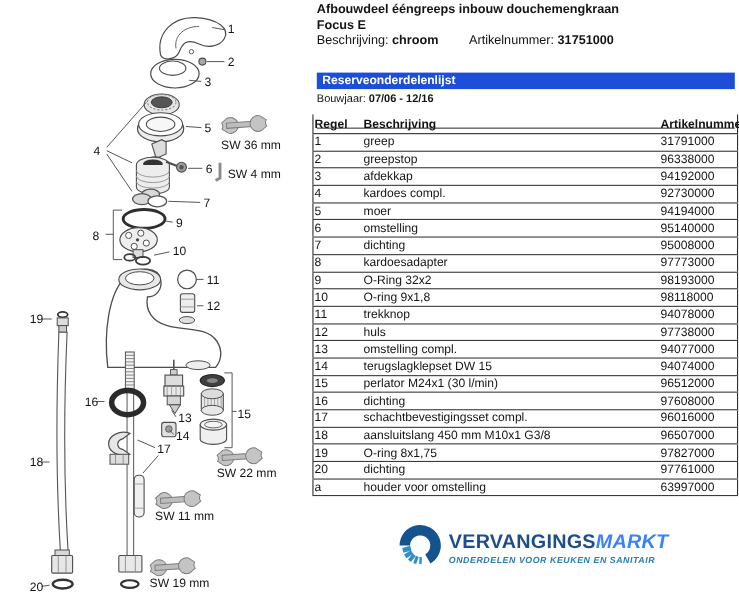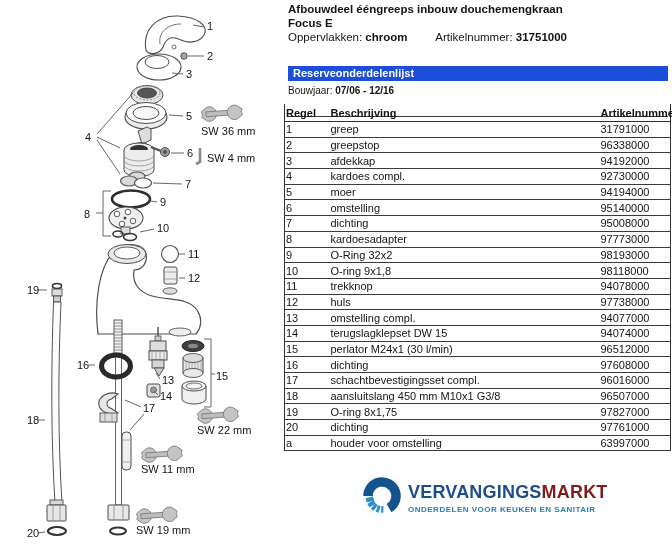--- a/index.html
+++ b/index.html
@@ -40,21 +40,21 @@
   table.parts td{
     height:14.7px;vertical-align:middle;border-bottom:1px solid #3a3a3a;padding:0;
     white-space:nowrap;overflow:visible;
   }
   table.parts th:first-child,table.parts td:first-child{padding-left:1px;}
   
   .logo{position:absolute;left:362px;top:476px;display:flex;align-items:flex-start;}
   .logo-icon{width:40px;height:40px;flex:0 0 auto;}
   .logo-text{margin-left:6px;padding-top:7px;}
   .wordmark{font-size:18px;font-weight:bold;letter-spacing:0.2px;line-height:18px;white-space:nowrap;}
-  .tagline{font-size:8px;font-weight:bold;letter-spacing:0.5px;margin-top:4px;white-space:nowrap;}
+  .tagline{font-size:8px;font-weight:bold;letter-spacing:0.5px;margin-top:4px;white-space:nowrap;font-style:italic;}
 </style>
 </head>
 <body>
 
 <svg id="diagram" viewBox="0 0 280 550" xmlns="http://www.w3.org/2000/svg">
   <defs>
     <g id="wrench">
       <path d="M11,-6.8 A7.2,7.2 0 1 1 11,6.8 L5.6,2.8 A4.9,4.9 0 0 0 5.6,-2.8 Z" fill="#c4c4c4" stroke="#7d7d7d" stroke-width="0.9"></path>
       <rect x="10" y="-2.4" width="34" height="4.8" fill="#bdbdbd" stroke="#7d7d7d" stroke-width="0.9"></rect>
       <path transform="translate(52,0) scale(-1,1)" d="M11,-6.8 A7.2,7.2 0 1 1 11,6.8 L5.6,2.8 A4.9,4.9 0 0 0 5.6,-2.8 Z" fill="#c4c4c4" stroke="#7d7d7d" stroke-width="0.9"></path>
@@ -256,21 +256,21 @@
   <text class="sw" x="141" y="473">SW 11 mm</text>
 
   <use href="#wrench" transform="translate(131,517) rotate(-4)"></use>
   <text class="sw" x="136" y="534">SW 19 mm</text>
 </svg>
 
 <div class="title-block">
   <div class="b">Afbouwdeel ééngreeps inbouw douchemengkraan</div>
   <div class="b">Focus E</div>
   <div class="spec-line">
-    <span>Oppervlakken:</span>
+    <span>Beschrijving:</span>
     <span class="b">chroom</span>
     <span class="spec-gap"></span>
     <span>Artikelnummer:</span>
     <span class="b">31751000</span>
   </div>
 </div>
 
 <div class="graybar" style="background: #1d4ed8;">Reserveonderdelenlijst</div>
 
 <div class="bouwjaar">
@@ -408,17 +408,17 @@
     <g stroke="#2f8fc6">
       <line x1="11.5" y1="22.3" x2="4.2" y2="24.3" stroke-width="4.4"></line>
       <line x1="12.6" y1="25.8" x2="6.4" y2="29.8" stroke-width="4.0"></line>
       <line x1="14.6" y1="28.3" x2="10.2" y2="33.8" stroke-width="3.4"></line>
       <line x1="17.4" y1="29.8" x2="15.0" y2="36.2" stroke-width="2.8"></line>
       <line x1="20.4" y1="30.3" x2="20.2" y2="36.8" stroke-width="2.2"></line>
     </g>
   </svg>
   <div class="logo-text">
     <div class="wordmark">
-      <span id="brand-dark" style="color: rgb(28, 78, 141);">VERVANGINGS</span><span id="brand-light" style="color: #7f1d1d;">MARKT</span>
+      <span id="brand-dark" style="color: rgb(28, 78, 141);">VERVANGINGS</span><span id="brand-light" style="color: #3b82f6; font-style: italic;">MARKT</span>
     </div>
     <div class="tagline" id="brand-tagline" style="color: rgb(43, 124, 179);">ONDERDELEN VOOR KEUKEN EN SANITAIR</div>
   </div>
 </div>
 
 </body></html>

